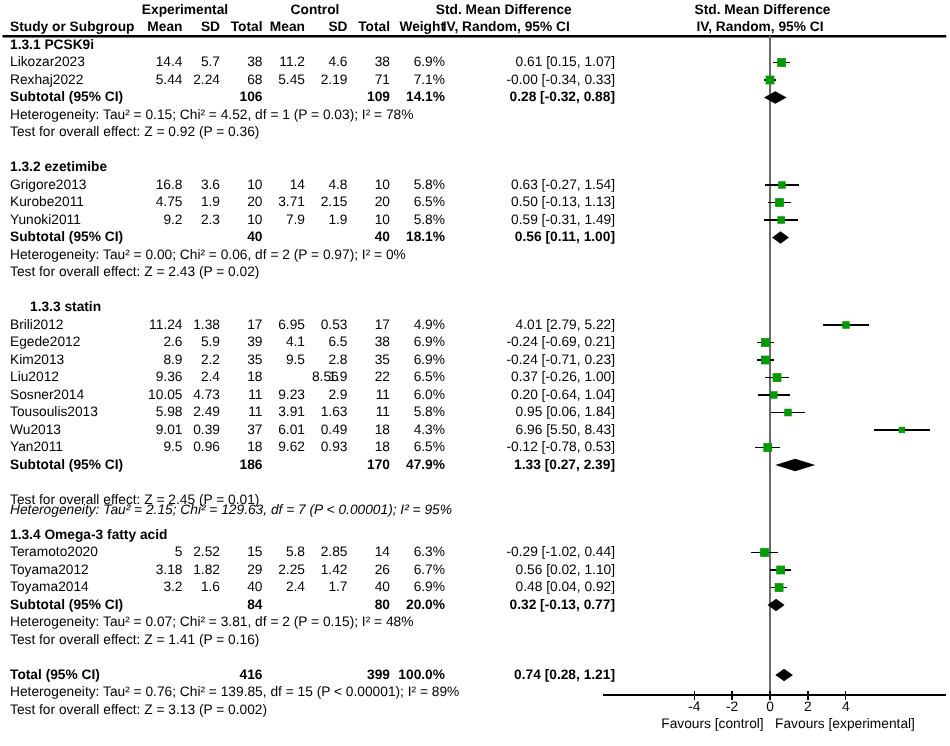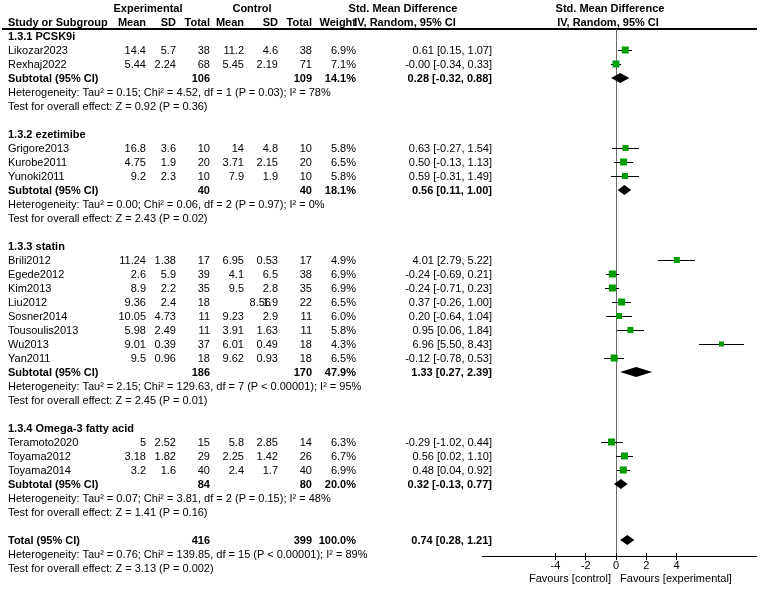--- a/index.html
+++ b/index.html
@@ -118,21 +118,21 @@
         <span class="cell b" style="right: 404px;">18.1%</span>
         <span class="cell b" style="right: 268px;">0.56 [0.11, 1.00]</span>
       </div>
       <div class="trow" style="top: 197px;">
         <span class="cell" style="left: 8px;">Heterogeneity: Tau² = 0.00; Chi² = 0.06, df = 2 (P = 0.97); I² = 0%</span>
       </div>
       <div class="trow" style="top: 211px;">
         <span class="cell" style="left: 8px;">Test for overall effect: Z = 2.43 (P = 0.02)</span>
       </div>
       <div class="trow" style="top: 239px;">
-        <span class="cell b" style="left: 8px; text-align: center;">1.3.3 statin</span>
+        <span class="cell b" style="left: 24px; text-align: center;">1.3.3 statin</span>
       </div>
       <div class="trow" style="top: 253px;">
         <span class="cell" style="left: 8px;">Brili2012</span>
         <span class="cell" style="right: 614px;">11.24</span>
         <span class="cell" style="right: 584px;">1.38</span>
         <span class="cell" style="right: 550px;">17</span>
         <span class="cell" style="right: 516px;">6.95</span>
         <span class="cell" style="right: 482px;">0.53</span>
         <span class="cell" style="right: 448px;">17</span>
         <span class="cell" style="right: 404px;">4.9%</span>
@@ -215,21 +215,21 @@
         <span class="cell" style="right: 404px;">6.5%</span>
         <span class="cell" style="right: 268px;">-0.12 [-0.78, 0.53]</span>
       </div>
       <div class="trow" style="top: 365px;">
         <span class="cell b" style="left: 8px;">Subtotal (95% CI)</span>
         <span class="cell b" style="right: 550px;">186</span>
         <span class="cell b" style="right: 448px;">170</span>
         <span class="cell b" style="right: 404px;">47.9%</span>
         <span class="cell b" style="right: 268px;">1.33 [0.27, 2.39]</span>
       </div>
-      <div class="trow" style="top: 379px;">
+      <div class="trow" style="top: 401px; font-style: italic;">
         <span class="cell" style="left: 8px;">Heterogeneity: Tau² = 2.15; Chi² = 129.63, df = 7 (P &lt; 0.00001); I² = 95%</span>
       </div>
       <div class="trow" style="top: 393px;">
         <span class="cell" style="left: 8px;">Test for overall effect: Z = 2.45 (P = 0.01)</span>
       </div>
       <div class="trow" style="top: 421px;">
         <span class="cell b" style="left: 8px;">1.3.4 Omega-3 fatty acid</span>
       </div>
       <div class="trow" style="top: 435px; text-align: center;">
         <span class="cell" style="left: 8px;">Teramoto2020</span>

